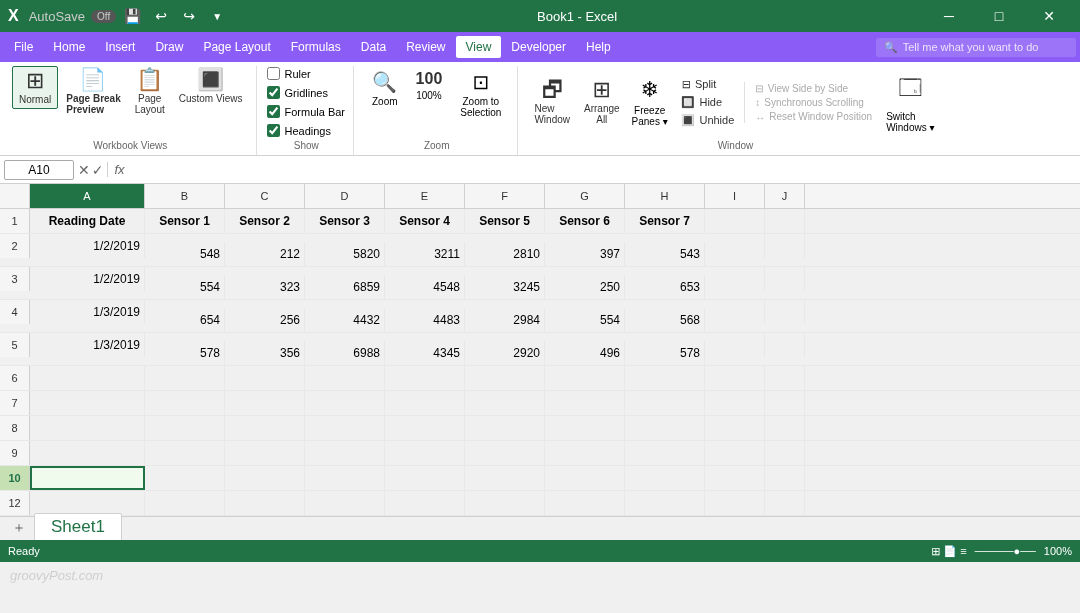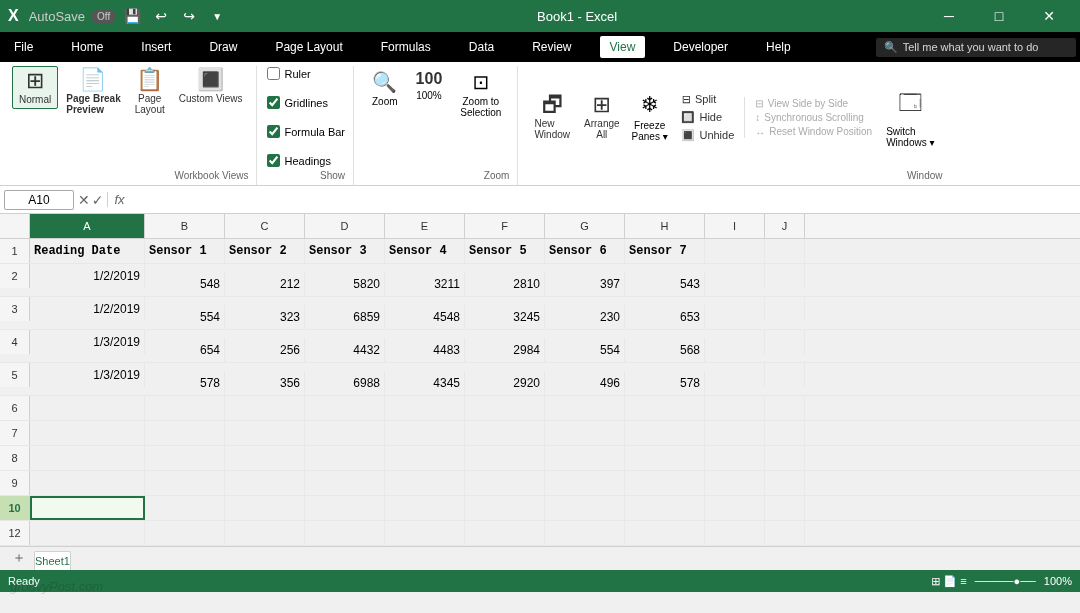--- a/index.html
+++ b/index.html
@@ -18,27 +18,27 @@
     .title-bar-left { display: flex; align-items: center; gap: 6px; }
     .title-bar-center { font-size: 13px; font-weight: 400; }
     .title-bar-right { display: flex; gap: 4px; }
     .autosave-label { font-size: 13px; color: #ccc; }
     .autosave-toggle { background: #555; border-radius: 10px; padding: 1px 6px; font-size: 10px; color: #ccc; }
     .toolbar-icon { width: 22px; height: 22px; display: flex; align-items: center; justify-content: center; cursor: pointer; color: white; font-size: 14px; }
     .win-btn { width: 46px; height: 32px; display: flex; align-items: center; justify-content: center; cursor: pointer; color: white; font-size: 14px; }
 
     
     .menu-bar {
-      background: #000000;
+      background: #8b5cf6;
       color: white;
       height: 30px;
       display: flex;
       align-items: center;
       padding: 0 4px;
-      gap: 18px;
+      gap: 0;
     }
     .menu-item {
       padding: 4px 10px;
       cursor: pointer;
       border-radius: 2px;
       font-size: 12px;
     }
     .menu-item.active { background: white; color: #217346; font-weight: 500; }
     .search-box {
       margin-left: auto;
@@ -76,41 +76,41 @@
     .ribbon-group:last-child { border-right: none; }
     .ribbon-group-items {
       display: flex;
       align-items: flex-start;
       gap: 2px;
       flex: 1;
     }
     .ribbon-group-label {
       font-size: 10px;
       color: #666;
-      text-align: right;
+      text-align: center;
       margin-top: 2px;
       width: 100%;
     }
     .ribbon-btn {
       display: flex;
       flex-direction: column;
       align-items: center;
       padding: 3px 6px;
       cursor: pointer;
       border-radius: 2px;
       min-width: 40px;
       font-size: 10px;
       color: #333;
       gap: 2px;
     }
     .ribbon-btn .icon { font-size: 22px; line-height: 1; }
     .ribbon-btn .label { font-size: 10px; white-space: nowrap; }
     .ribbon-btn-active { background: #e8f4ec; border: 1px solid #217346; }
 
-    .show-group { display: flex; flex-direction: column; gap: 14px; }
+    .show-group { display: flex; flex-direction: column; gap: 4px; }
     .checkbox-item { display: flex; align-items: center; gap: 4px; font-size: 11px; cursor: pointer; padding: 1px 0; }
     .checkbox-item input { accent-color: #217346; }
     .zoom-btn { display: flex; flex-direction: column; align-items: center; padding: 4px 8px; cursor: pointer; font-size: 10px; gap: 2px; }
     .zoom-btn .icon { font-size: 20px; }
     .window-col { display: flex; flex-direction: column; gap: 1px; }
     .window-btn-small {
       display: flex; align-items: center; gap: 4px;
       font-size: 10px; color: #555; padding: 1px 4px; cursor: pointer;
       white-space: nowrap;
     }
@@ -186,21 +186,21 @@
       border-right: 1px solid #e8e8e8;
       display: flex;
       align-items: center;
       padding: 0 4px;
       font-size: 12px;
       cursor: cell;
       overflow: hidden;
       white-space: nowrap;
     }
     .cell.selected { border: 2px solid #217346; background: #f0faed; }
-    .cell.header-cell { font-weight: 700; justify-content: flex-start; font-family: Liberation Mono, monospace; }
+    .cell.header-cell { font-weight: 700; justify-content: center; }
     .cell.number { justify-content: flex-end; margin-top: 8px; }
     .cell.date-cell { justify-content: flex-end; }
 
     
     .col-a { width: 115px; min-width: 115px; }
     .col-b { width: 80px; min-width: 80px; }
     .col-c { width: 80px; min-width: 80px; }
     .col-d { width: 80px; min-width: 80px; }
     .col-e { width: 80px; min-width: 80px; }
     .col-f { width: 80px; min-width: 80px; }
@@ -212,26 +212,26 @@
     
     .sheet-tabs {
       background: #f0f0f0;
       border-top: 1px solid #d0d0d0;
       height: 24px;
       display: flex;
       align-items: flex-end;
       padding: 0 4px;
     }
     .sheet-tab {
-      padding: 3px 0;
+      padding: 3px 16px;
       border: 1px solid #d0d0d0;
       border-bottom: none;
       background: #e0e0e0;
       cursor: pointer;
-      font-size: 11px;
+      font-size: 17px;
       border-radius: 2px 2px 0 0;
       margin-right: 2px;
     }
     .sheet-tab.active { background: white; color: #217346; font-weight: 500; }
     .sheet-new { padding: 3px 8px; cursor: pointer; font-size: 14px; color: #666; }
 
     
     .status-bar {
       background: #217346;
       color: white;
@@ -239,21 +239,21 @@
       display: flex;
       align-items: center;
       padding: 0 8px;
       font-size: 11px;
       justify-content: space-between;
     }
 
     
     .watermark {
       position: fixed;
-      bottom: 19px;
+      bottom: 30px;
       left: 10px;
       font-size: 13px;
       color: rgba(0,0,0,0.15);
       font-style: italic;
       pointer-events: none;
     }
   </style>
 </head>
 <body>
 
@@ -485,21 +485,21 @@
   </div>
 
   <div class="sheet-row">
     <div class="row-num">3</div>
     <div class="cell col-a date-cell">1/2/2019</div>
     <div class="cell col-b number">554</div>
     <div class="cell col-c number">323</div>
     <div class="cell col-d number">6859</div>
     <div class="cell col-e number">4548</div>
     <div class="cell col-f number">3245</div>
-    <div class="cell col-g number">230</div>
+    <div class="cell col-g number">250</div>
     <div class="cell col-h number">653</div>
     <div class="cell col-i"></div>
     <div class="cell col-j"></div>
   </div>
 
   <div class="sheet-row">
     <div class="row-num">4</div>
     <div class="cell col-a date-cell">1/3/2019</div>
     <div class="cell col-b number">654</div>
     <div class="cell col-c number">256</div>

